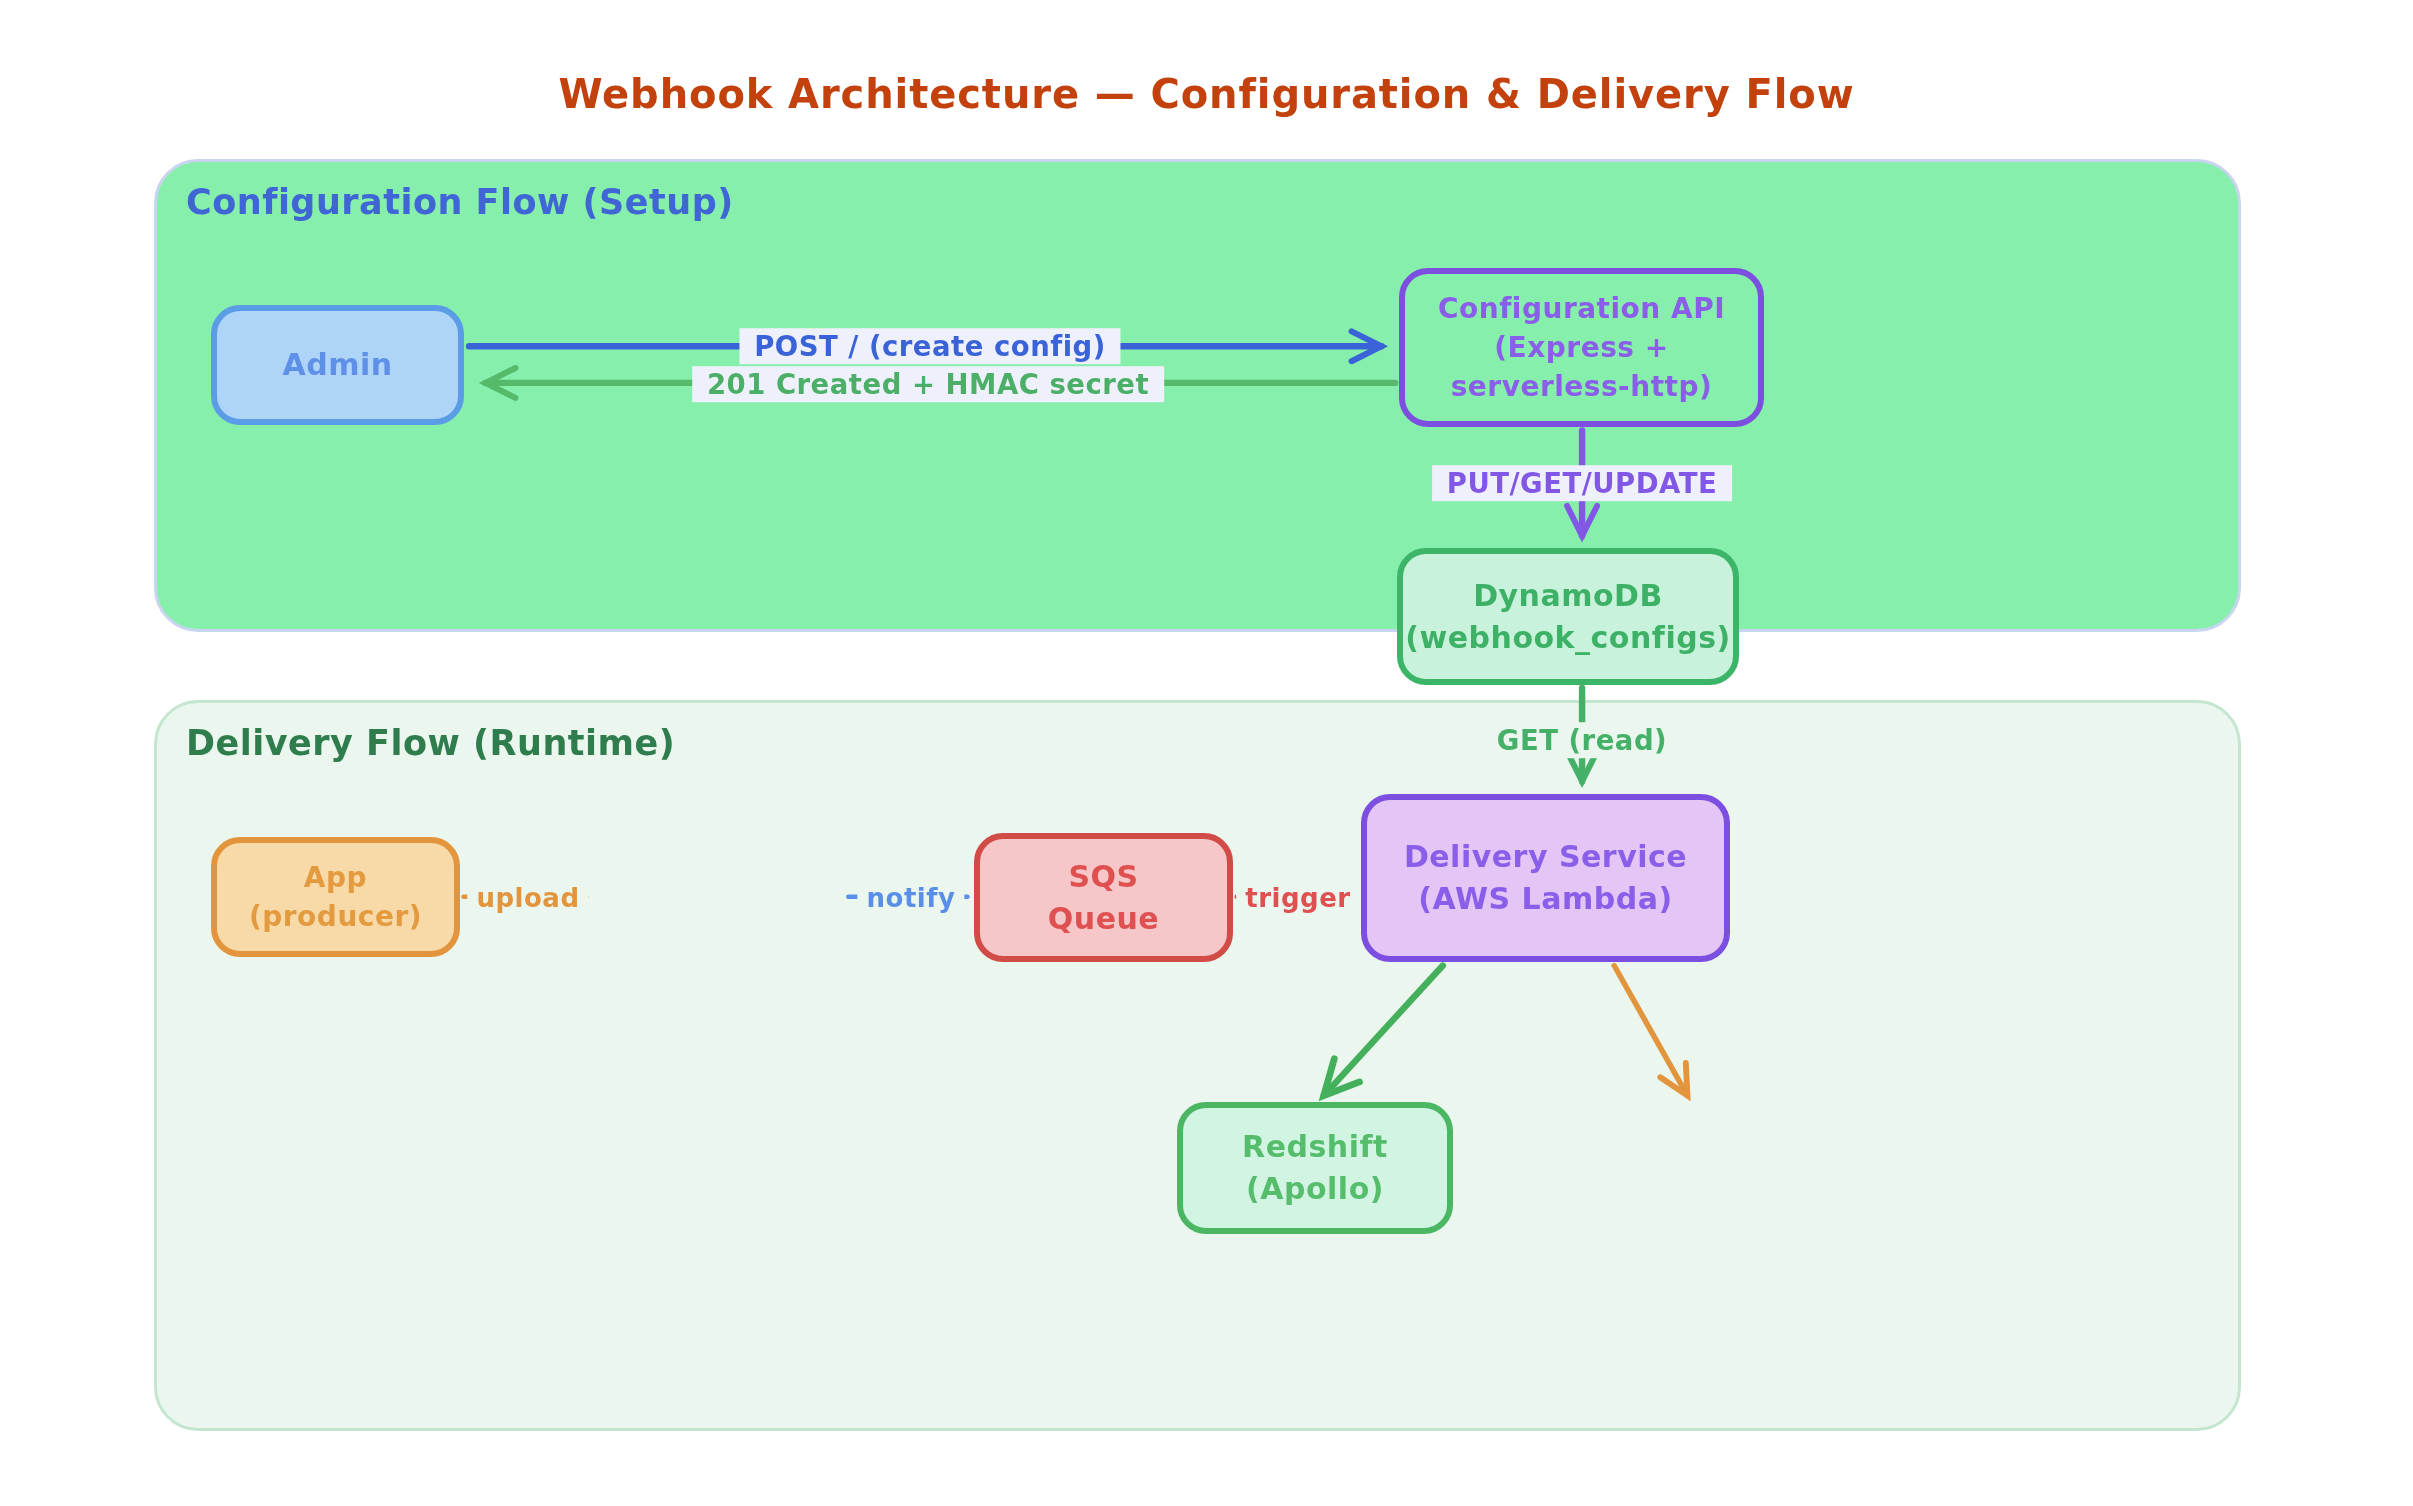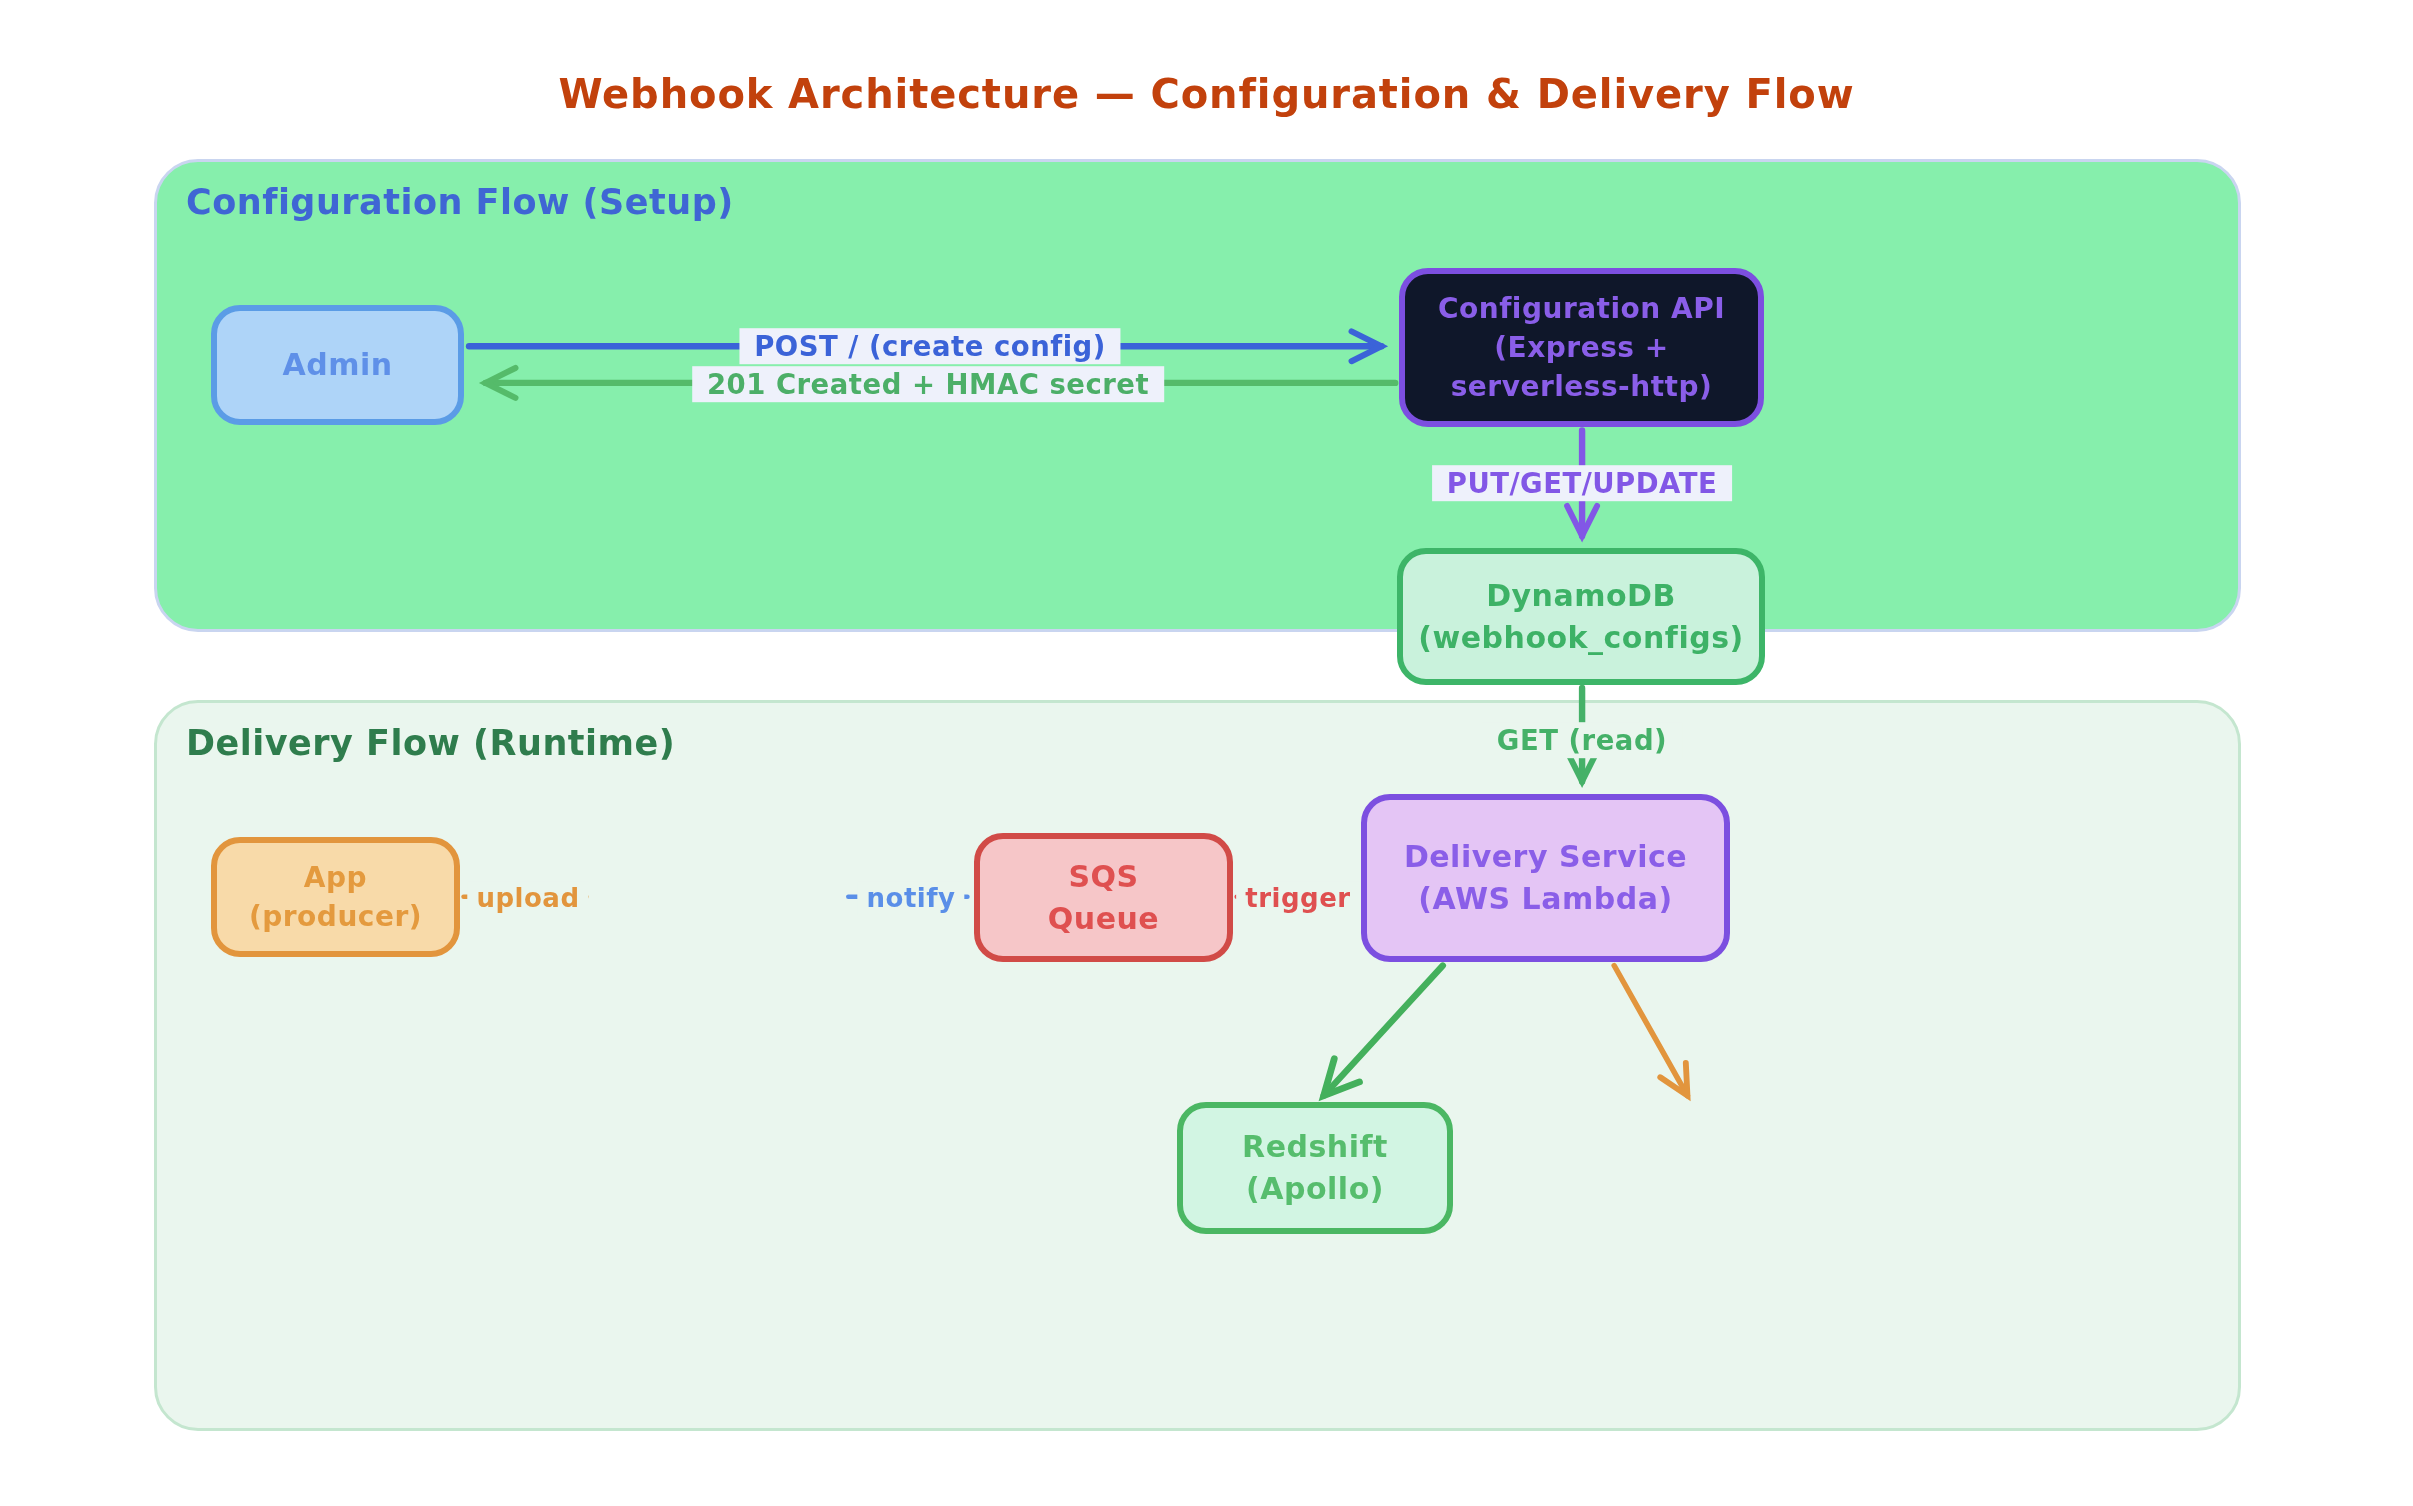--- a/index.html
+++ b/index.html
@@ -59,22 +59,22 @@
     justify-content:center;
     text-align:center;
     border-radius:29px;
     font-weight:600;
     line-height:1.4;
     white-space:pre-line;
     z-index:3;
     letter-spacing:0.5px;
   }
   .node.admin      { left:211px;  top:305px;  width:253px; height:120px; background:#aed4f8; border:6.4px solid #5b9ce6; color:#5f90e8; font-size:30px;}
-  .node.config-api { left:1399px; top:268px;  width:365px; height:159px; background:#0f172a; border:6.4px solid #7c4fe0; color:#8a5ee8; font-size:28px;}
-  .node.dynamodb   { left:1397px; top:548px;  width:368px; height:137px; background:#c9f2dc; border:6.4px solid #3db568; color:#3db266; font-size:30px;}
+  .node.config-api { left:1399px; top:268px;  width:365px; height:159px; background:#86efac; border:6.4px solid #7c4fe0; color:#8a5ee8; font-size:28px;}
+  .node.dynamodb   { left:1397px; top:548px;  width:342px; height:137px; background:#c9f2dc; border:6.4px solid #3db568; color:#3db266; font-size:30px;}
   .node.app        { left:211px;  top:837px;  width:249px; height:120px; background:#f8daa9; border:6.4px solid #e2953d; color:#e49a3e; font-size:28px;}
   .node.s3         { left:594px;  top:833px;  width:251px; height:127px; background:#a8d2f7; border:6.4px solid #5b9ce6; color:#5f95e8; font-size:30px;}
   .node.sqs        { left:974px; top:833px;  width:259px; height:129px; background:#f6c6c8; border:6.4px solid #d14b47; color:#df5050; font-size:30px;}
   .node.delivery-service{ left:1361px; top:794px; width:369px; height:168px; background:#e4c5f5; border:6.4px solid #7c4fe0; color:#8a5ee8; font-size:30px;}
   .node.redshift   { left:1177px; top:1102px; width:276px; height:132px; background:#d2f5e3; border:6.4px solid #4bb763; color:#56bd6d; font-size:30px;}
   .node.client-webhook{ left:1580px; top:1102px; width:279px; height:136px; background:#f8d8ac; border:6.4px solid #e2953d; color:#e8a04a; font-size:30px;}
 
   .edge-label{
     position:absolute;
     transform:translate(-50%,-50%);

